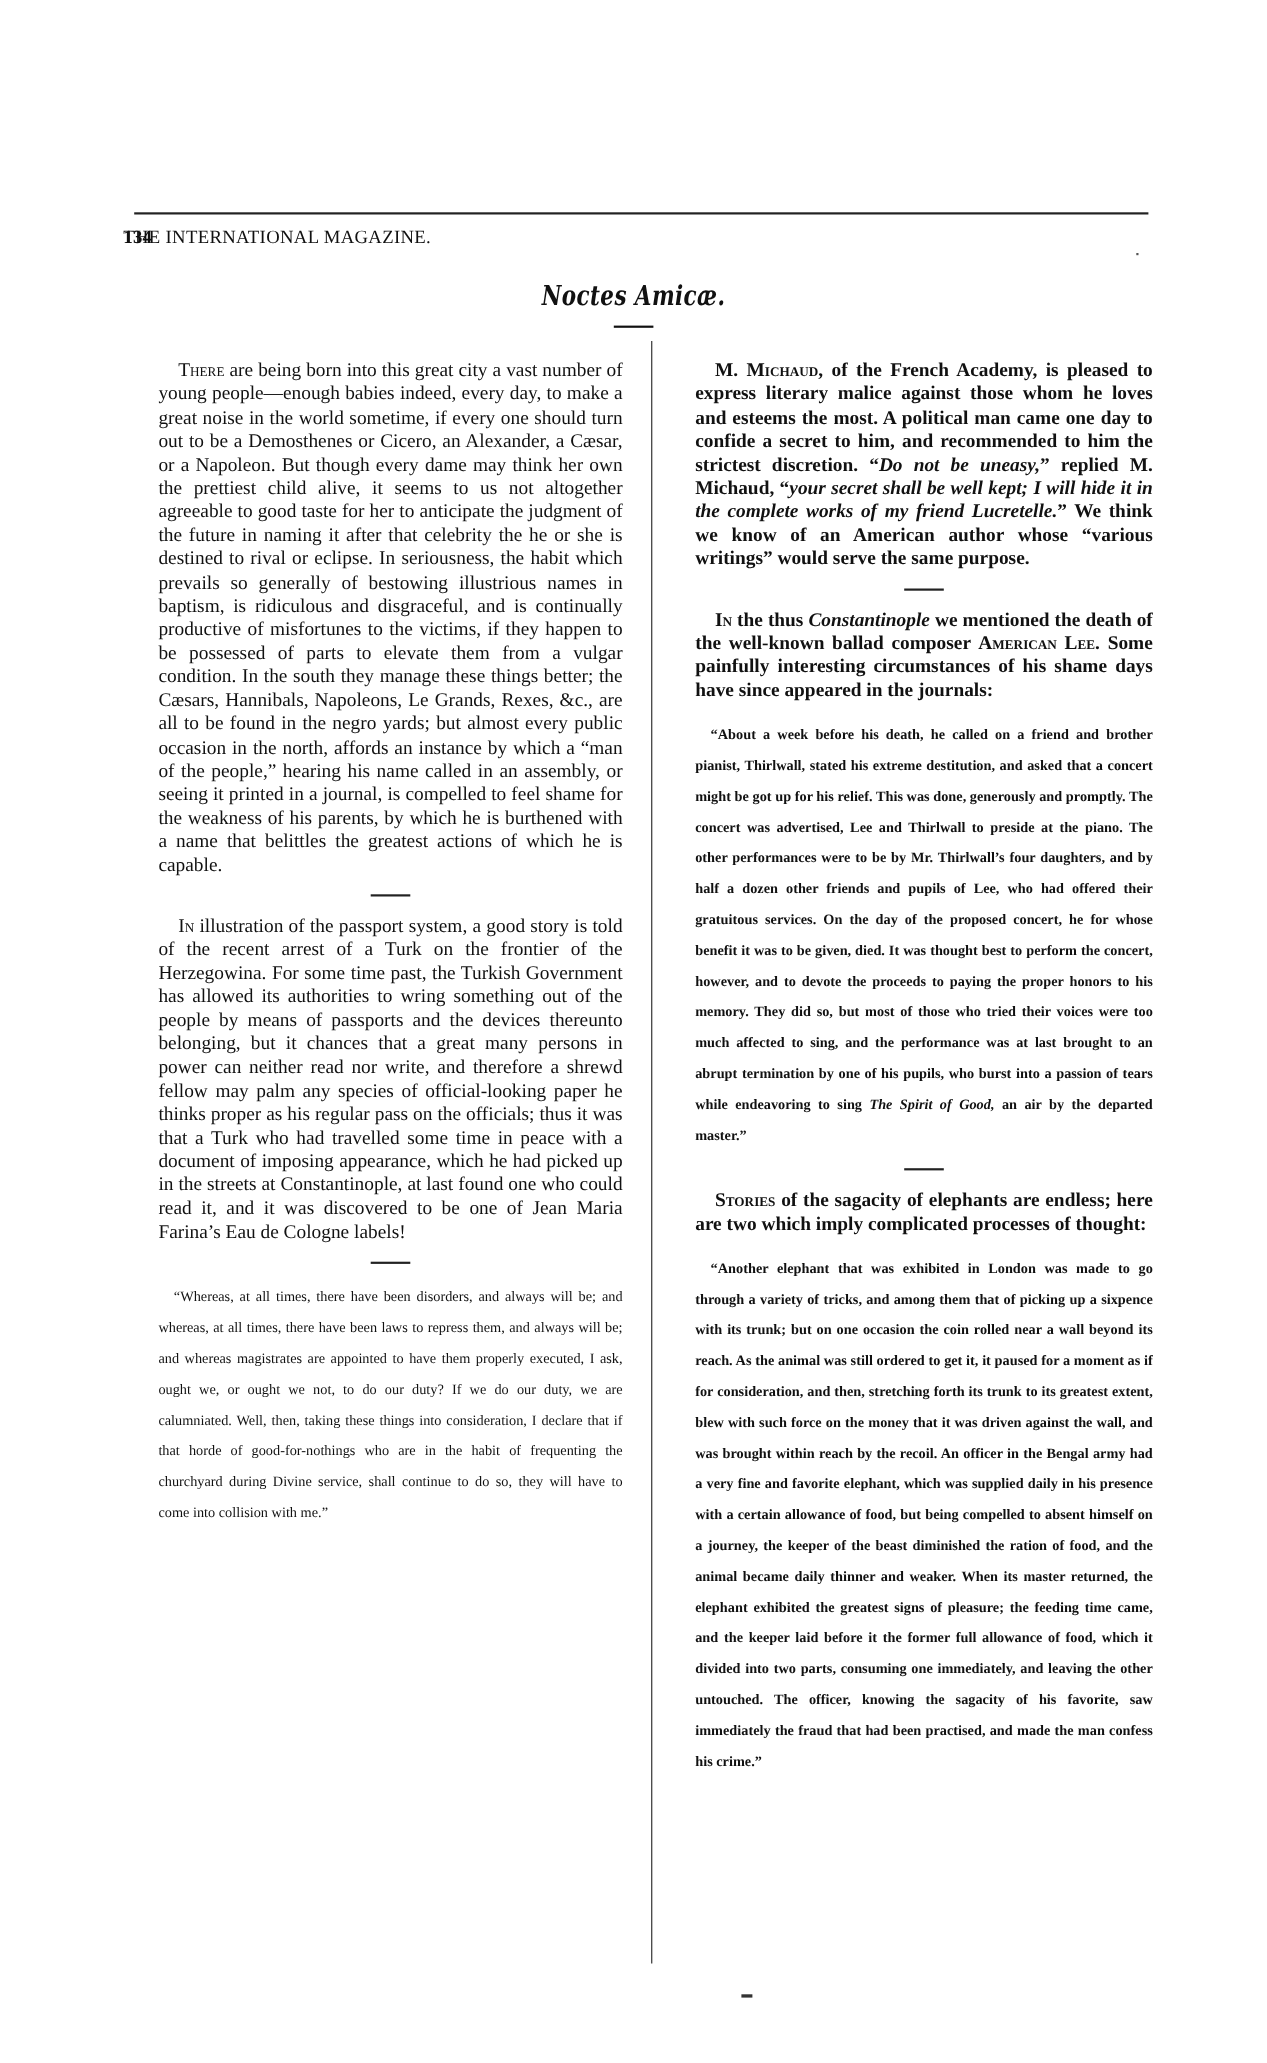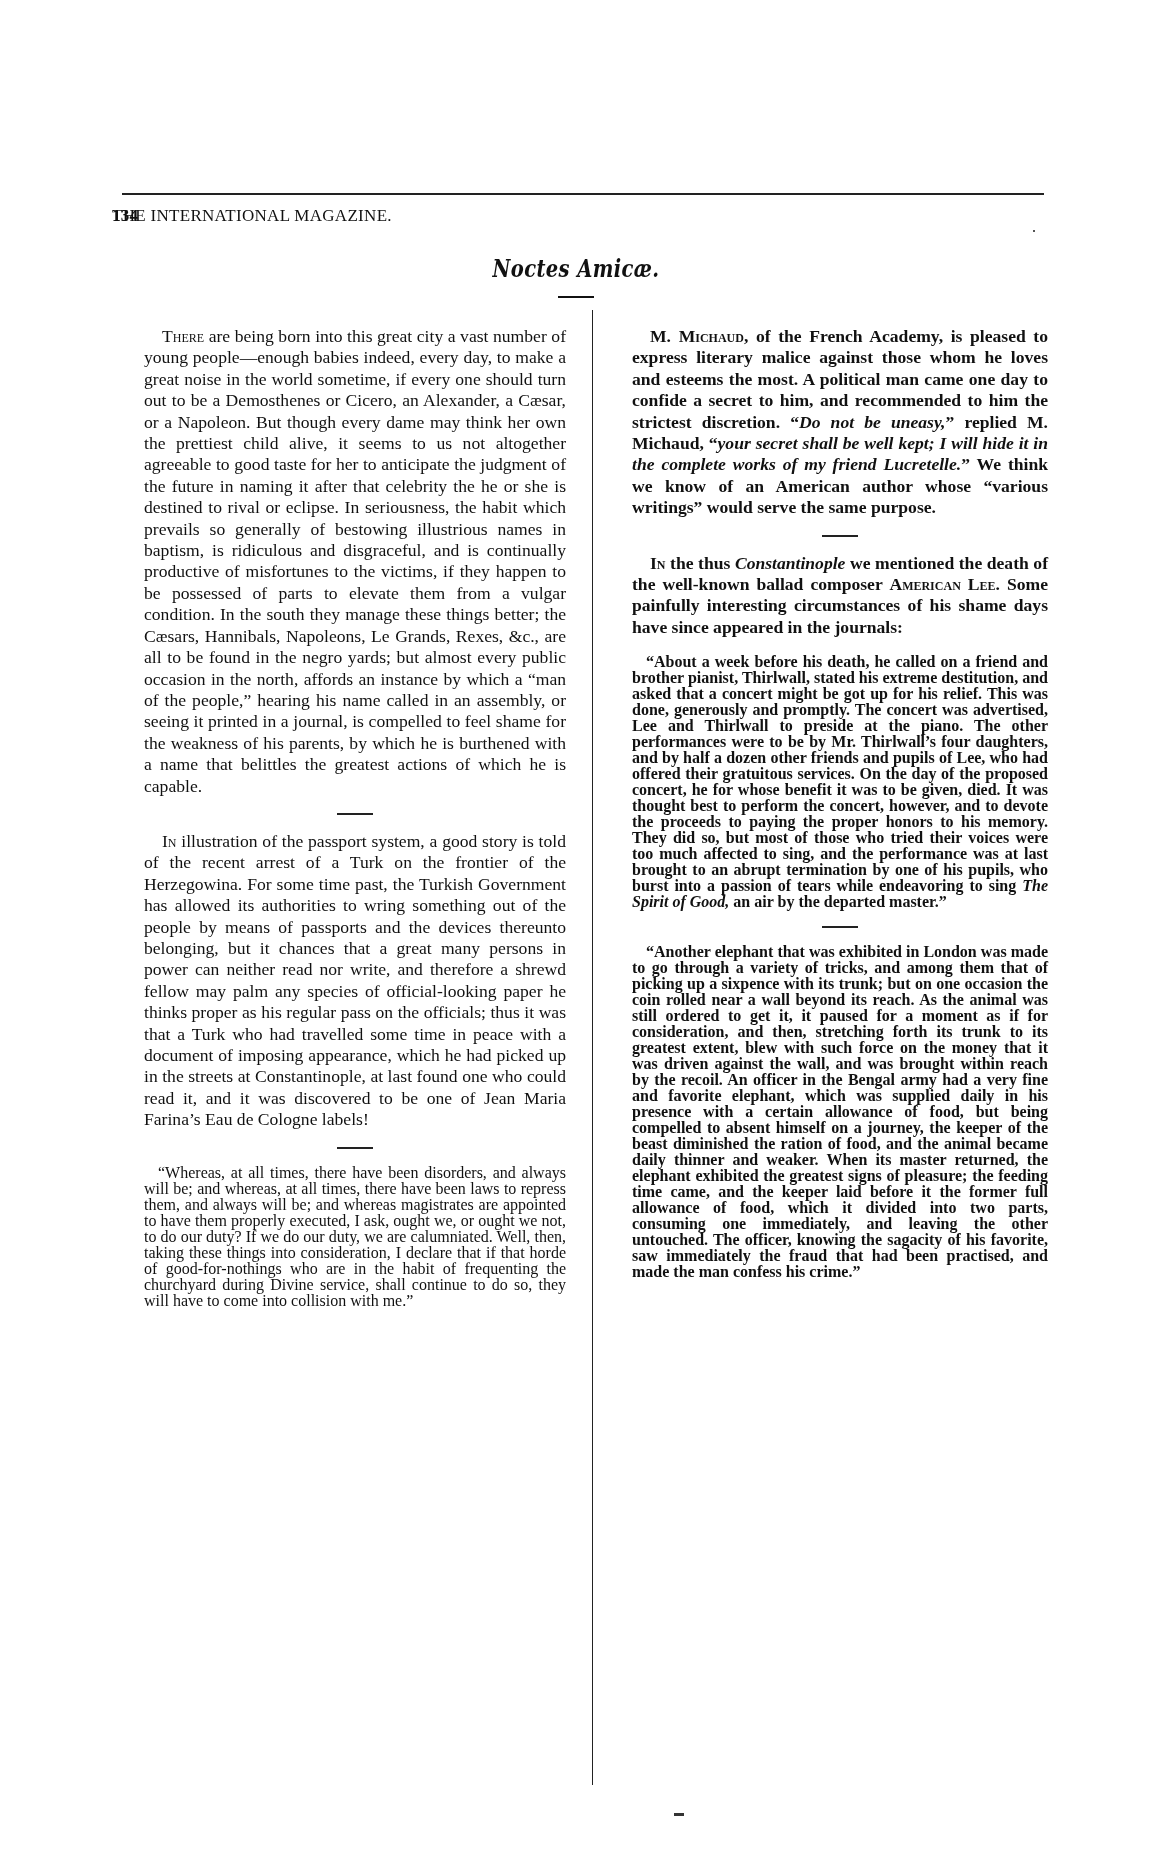--- a/index.html
+++ b/index.html
@@ -28,21 +28,21 @@
   .col-divider {
     position: absolute; left: 592px; top: 310px; height: 1475px; border-left: 1px solid #222;
   }
   .column {
     position: absolute; top: 310px;
     font-size: 17.6px; line-height: 21.4px; text-align: justify;
   }
   .col-left { left: 128px; width: 454px; }
   .col-right { left: 616px; width: 448px; font-weight: bold; }
   p { margin: 16px; text-indent: 18px; hyphens: manual; }
-  .quote { font-size: 16px; line-height: 16px; text-indent: 14px; }
+  .quote { font-size: 13px; line-height: 28px; text-indent: 14px; }
   .sc { font-variant: small-caps; }
   .sep {
     width: 36px; margin: 10px auto 12px auto; border-top: 2px solid #222; height: 0;
   }
   .stray-mark {
     position: absolute; left: 674px; top: 1813px; width: 10px; height: 3px; background: #333;
   }
   .corner-tick { position: absolute; left: 1033px; top: 230px; width: 2px; height: 2px; background:#555; }
 </style>
 </head>
@@ -67,16 +67,17 @@
   <div class="sep"></div>
   <p class="quote">“Whereas, at all times, there have been disorders, and always will be; and whereas, at all times, there have been laws to repress them, and always will be; and whereas magistrates are appointed to have them properly executed, I ask, ought we, or ought we not, to do our duty? If we do our duty, we are calumniated. Well, then, taking these things into consideration, I declare that if that horde of good-for-nothings who are in the habit of frequenting the churchyard during Divine service, shall continue to do so, they will have to come into collision with me.”</p>
 </div>
 
 <div class="column col-right">
   <p><span>M. </span><span class="sc">Michaud</span><span>, of the French Academy, is pleased to express literary malice against those whom he loves and esteems the most. A political man came one day to confide a secret to him, and recommended to him the strictest discretion. “</span><i>Do not be uneasy,</i><span>” replied M. Michaud, “</span><i>your secret shall be well kept; I will hide it in the complete works of my friend Lucretelle.</i><span>” We think we know of an American author whose “various writings” would serve the same purpose.</span></p>
   <div class="sep"></div>
   <p><span class="sc">In</span><span> the thus </span><i>Constantinople</i><span> we mentioned the death of the well-known ballad composer </span><span class="sc">American Lee.</span><span> Some painfully interesting circumstances of his shame days have since appeared in the journals:</span></p>
   <p class="quote"><span>“About a week before his death, he called on a friend and brother pianist, Thirlwall, stated his extreme destitution, and asked that a concert might be got up for his relief. This was done, generously and promptly. The concert was advertised, Lee and Thirlwall to preside at the piano. The other performances were to be by Mr. Thirlwall’s four daughters, and by half a dozen other friends and pupils of Lee, who had offered their gratuitous services. On the day of the proposed concert, he for whose benefit it was to be given, died. It was thought best to perform the concert, however, and to devote the proceeds to paying the proper honors to his memory. They did so, but most of those who tried their voices were too much affected to sing, and the performance was at last brought to an abrupt termination by one of his pupils, who burst into a passion of tears while endeavoring to sing </span><i>The Spirit of Good,</i><span> an air by the departed master.”</span></p>
   <div class="sep"></div>
+  <p><span class="sc">Stories</span><span> of the sagacity of elephants are endless; here are two which imply complicated processes of thought:</span></p>
   <p class="quote">“Another elephant that was exhibited in London was made to go through a variety of tricks, and among them that of picking up a sixpence with its trunk; but on one occasion the coin rolled near a wall beyond its reach. As the animal was still ordered to get it, it paused for a moment as if for consideration, and then, stretching forth its trunk to its greatest extent, blew with such force on the money that it was driven against the wall, and was brought within reach by the recoil. An officer in the Bengal army had a very fine and favorite elephant, which was supplied daily in his presence with a certain allowance of food, but being compelled to absent himself on a journey, the keeper of the beast diminished the ration of food, and the animal became daily thinner and weaker. When its master returned, the elephant exhibited the greatest signs of pleasure; the feeding time came, and the keeper laid before it the former full allowance of food, which it divided into two parts, consuming one immediately, and leaving the other untouched. The officer, knowing the sagacity of his favorite, saw immediately the fraud that had been practised, and made the man confess his crime.”</p>
 </div>
 
 <div class="stray-mark"></div>
 
 </body></html>

